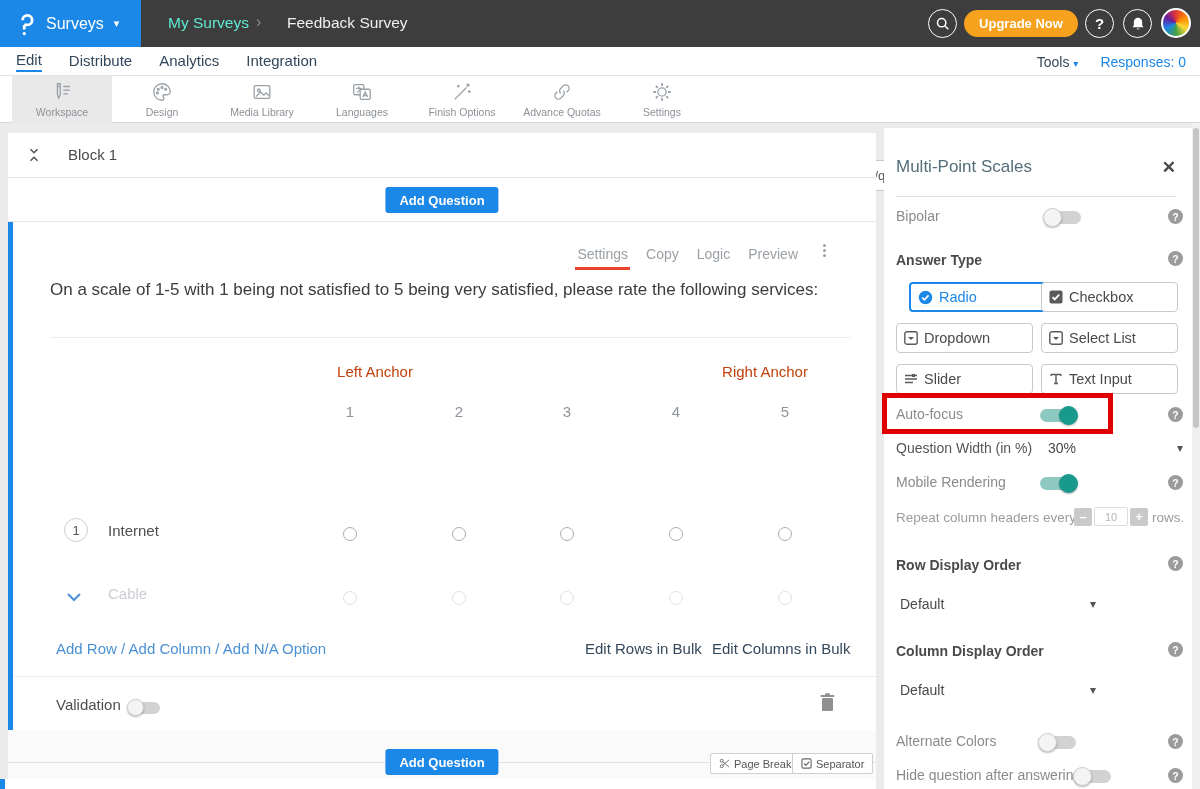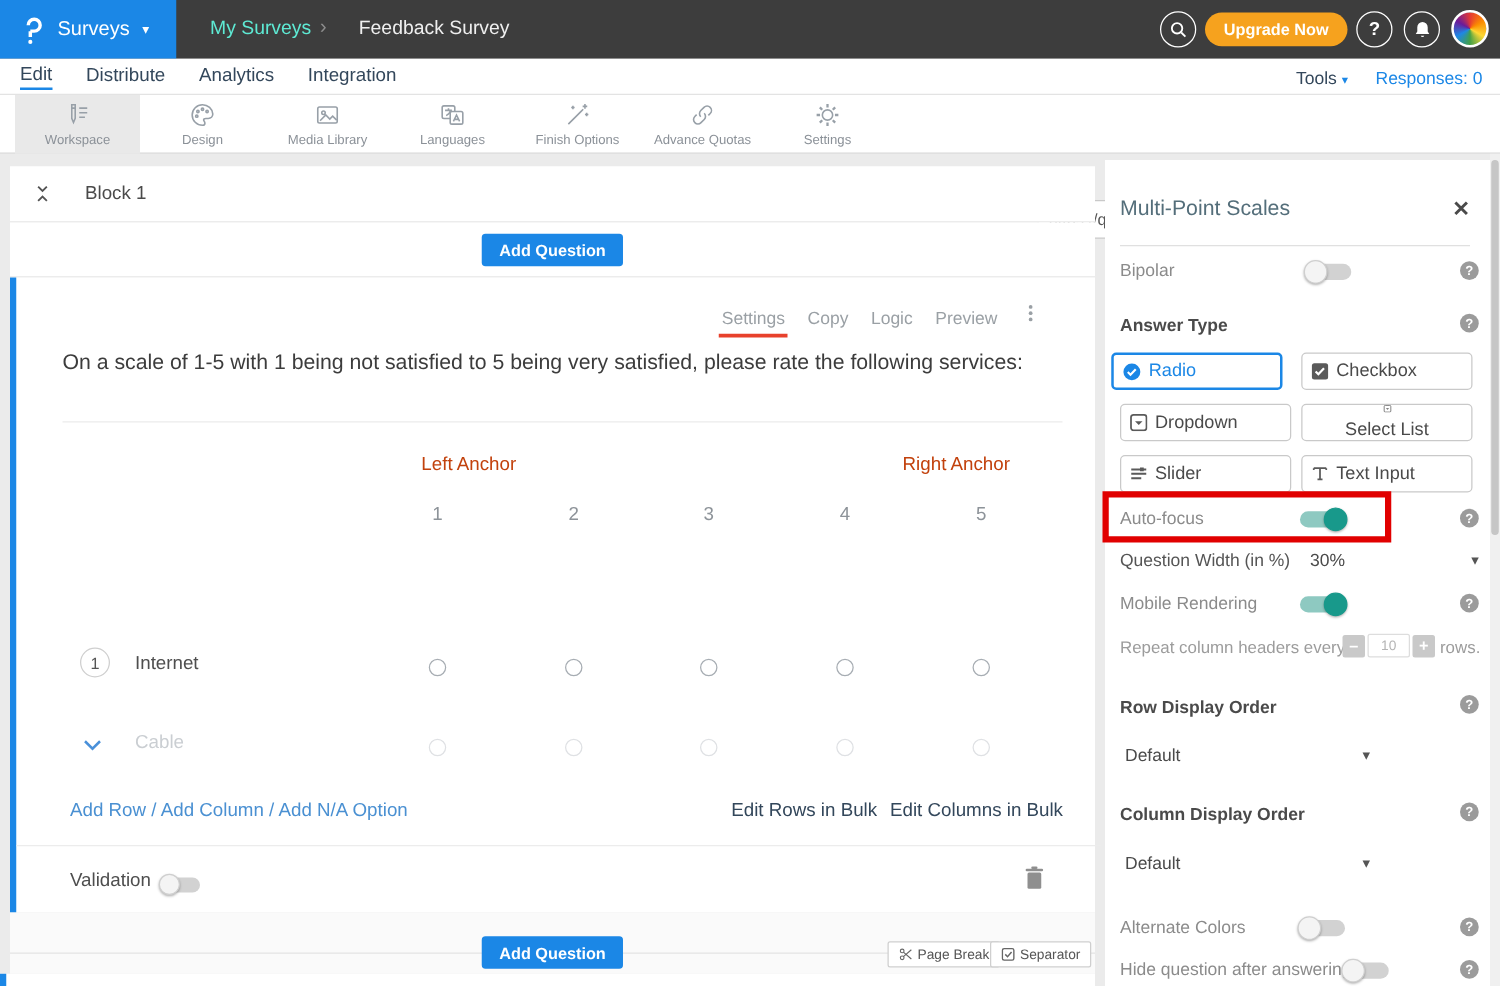--- a/index.html
+++ b/index.html
@@ -366,42 +366,42 @@
 
     <span class="abs sb-label" style="left:12px; top:80px;">Bipolar</span>
     <span class="toggle" style="left:161px; top:83px;">
         <span class="knob"></span>
       </span>
     <span class="abs helpdot" style="right:9px; top:81px;">?</span>
 
     <span class="abs sb-heading" style="left:12px; top:124px;">Answer Type</span>
     <span class="abs helpdot" style="right:9px; top:123px;">?</span>
 
-    <div class="abs atype selected" style="left:5px; top:154px;">
+    <div class="abs atype selected" style="left:25px; top:154px;">
       <svg width="15" height="15" viewBox="0 0 16 16">
         <circle cx="8" cy="8" r="7.2" fill="#1b87e6"></circle>
           <path d="M4.5 8.2l2.3 2.3 4.5-4.8" fill="none" stroke="#fff" stroke-width="1.8"></path>
       </svg>
       <span>Radio</span>
     </div>
     <div class="abs atype" style="left:157px; top:154px;">
       <svg width="14" height="14" viewBox="0 0 14 14">
         <rect x="0.5" y="0.5" width="13" height="13" rx="2" fill="#5a5a5a"></rect>
           <path d="M3.5 7.2l2.2 2.2 4.5-4.8" fill="none" stroke="#fff" stroke-width="1.8"></path>
       </svg>
       <span>Checkbox</span>
     </div>
     <div class="abs atype" style="left:12px; top:195px;">
       <svg width="14" height="14" viewBox="0 0 14 14">
         <rect x="0.8" y="0.8" width="12.4" height="12.4" rx="2" fill="none" stroke="#5a5a5a" stroke-width="1.4"></rect>
           <path d="M4 6l3 3 3-3z" fill="#5a5a5a"></path>
       </svg>
       <span>Dropdown</span>
     </div>
-    <div class="abs atype" style="left:157px; top:195px;flex-direction:column;">
+    <div class="abs atype" style="left:157px; top:195px;">
       <svg width="14" height="14" viewBox="0 0 14 14">
         <rect x="0.8" y="0.8" width="12.4" height="12.4" rx="2" fill="none" stroke="#5a5a5a" stroke-width="1.4"></rect>
           <path d="M4 6l3 3 3-3z" fill="#5a5a5a"></path>
       </svg>
       <span>Select List</span>
     </div>
     <div class="abs atype" style="left:12px; top:236px;">
       <svg width="14" height="14" viewBox="0 0 14 14">
         <path d="M1 3.5h12M1 7h12M1 10.5h8" stroke="#5a5a5a" stroke-width="1.6"></path>
           <rect x="8" y="2" width="3" height="3" fill="#5a5a5a"></rect>

